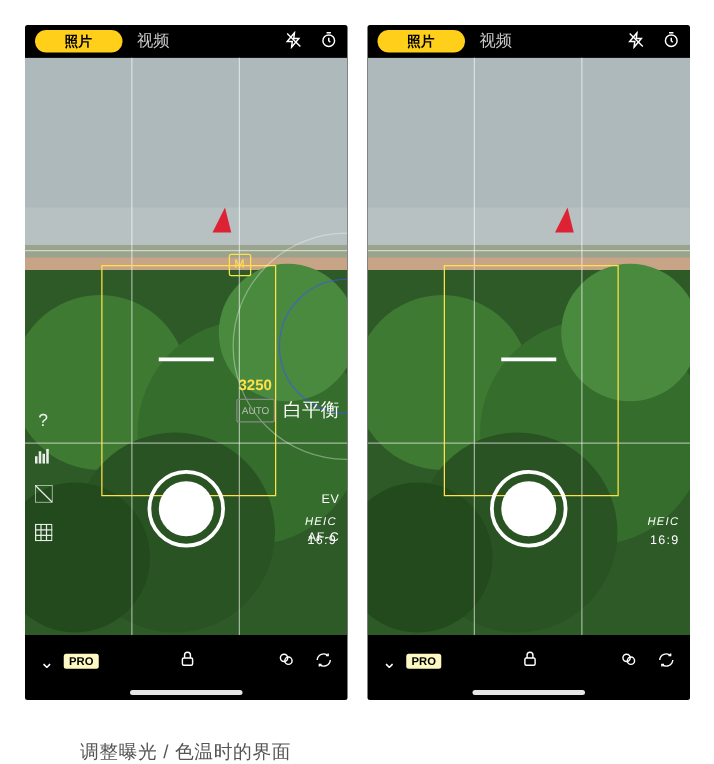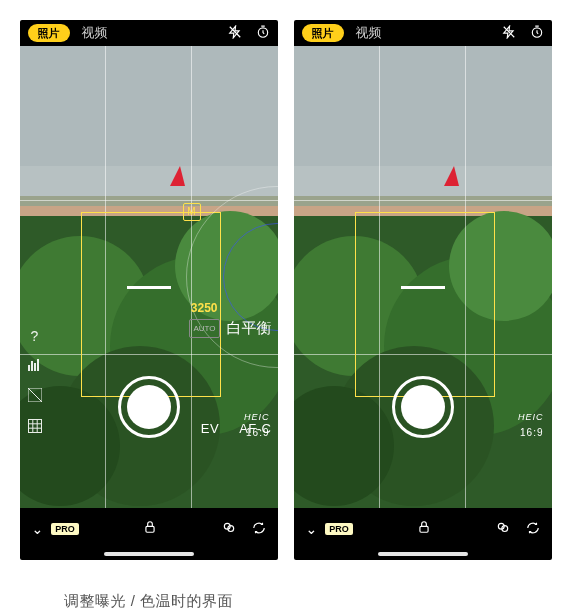--- a/index.html
+++ b/index.html
@@ -35,21 +35,21 @@
     display: flex;
     align-items: center;
     padding: 0 8px;
     z-index: 20;
   }
   .pill {
     display: inline-flex;
     align-items: center;
     justify-content: center;
     height: 18px;
-    padding: 0 10px;
+    padding: 0 24px;
     border-radius: 9px;
     font-size: 11px;
     font-weight: 600;
   }
   .pill.active {
     background: #ffcf1a;
     color: #000;
   }
   .mode-vid {
     color: #ccc;
@@ -121,25 +121,25 @@
     align-items: center;
     width: 18px;
     z-index:15;
   }
   .left-tools span { opacity: 0.9; }
   .right-stack {
     position: absolute;
     right: 6px;
     bottom: 72px;
     display: flex;
-    flex-direction: row;
+    flex-direction: column;
     gap: 20px;
     align-items: flex-end;
     color:#fff;
-    font-size: 13px;
+    font-size: 10px;
     letter-spacing: 0.5px;
     z-index:15;
   }
   .right-stack span { text-align:right; }
   .kelvin {
     position:absolute;
     right:60px;
     top: calc(50% + 24px);
     font-size: 12px;
     font-weight: 700;

